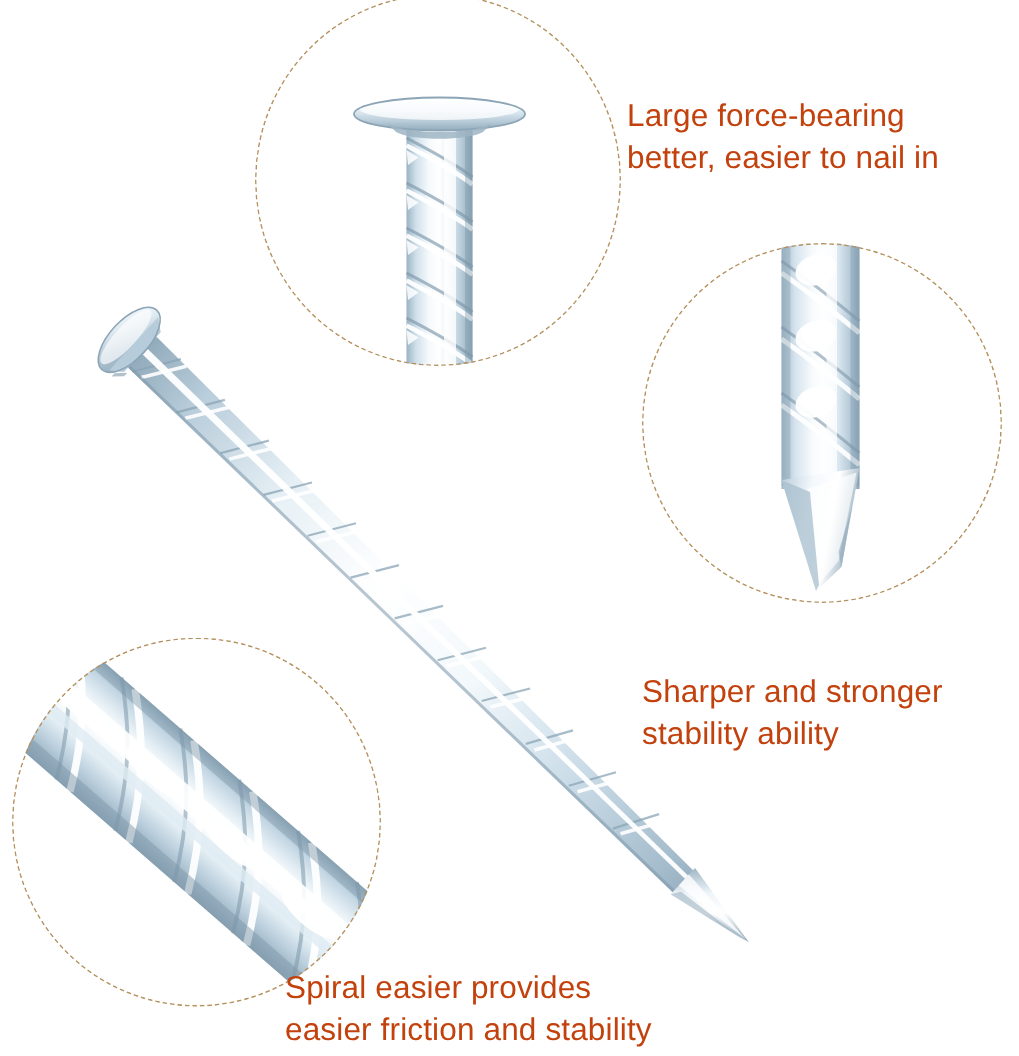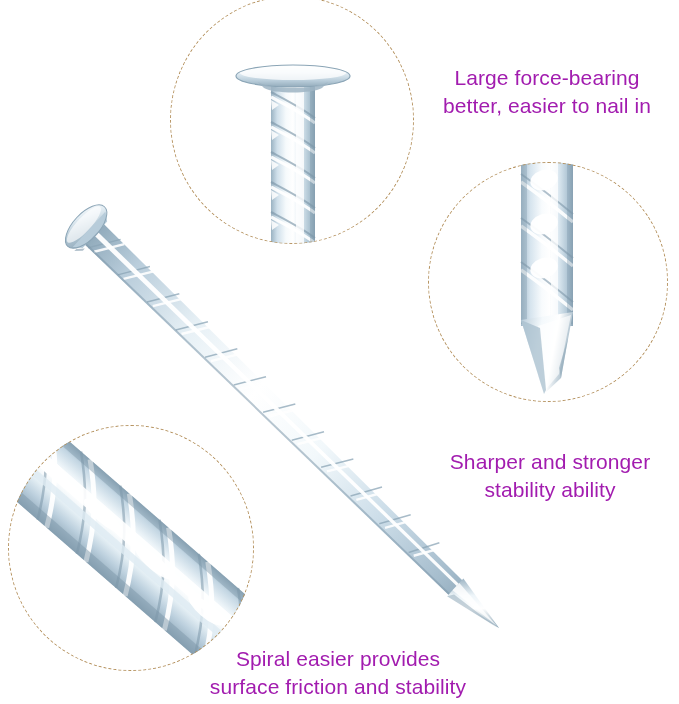--- a/index.html
+++ b/index.html
@@ -18,24 +18,24 @@
     overflow: hidden;
   }
   .callout-circle {
     position: absolute;
     border-radius: 50%;
     box-sizing: border-box;
     pointer-events: none;
   }
   .caption {
     position: absolute;
-    color: #a21caf;
+    color: #c2410c;
     font-size: 21px;
     line-height: 28px;
-    text-align: center;
+    text-align: left;
     white-space: nowrap;
     letter-spacing: 0.1px;
   }
   .caption span { display: block; }
   .zoom-art {
     position: absolute;
     overflow: hidden;
     border-radius: 50%;
     pointer-events: none;
   }
@@ -299,16 +299,16 @@
         <rect x="-60" y="153" width="366" height="10" fill="#7e98aa" opacity="0.5"></rect>
       </g>
     </svg>
   </div>
 
   <div class="callout-circle" style="left:8px; top:425px; width:246px; height:246px;
               border:1.3px dashed #b5925f;"></div>
 
   <div class="caption" style="left:190px; top:645px; width:296px;">
     <span>Spiral easier provides</span>
-    <span>surface friction and stability</span>
+    <span>easier friction and stability</span>
   </div>
 
 </div>
 
 </body></html>

